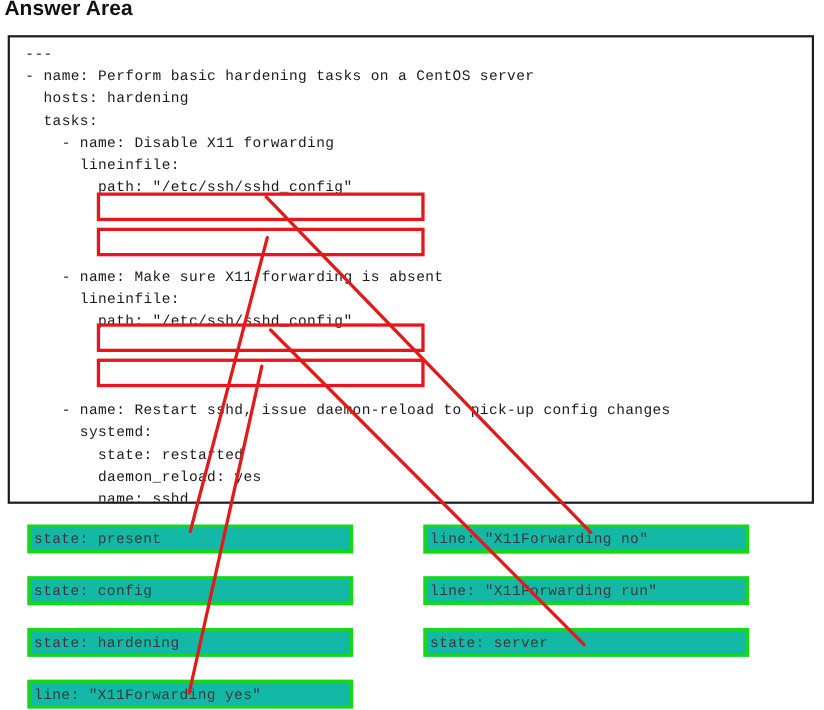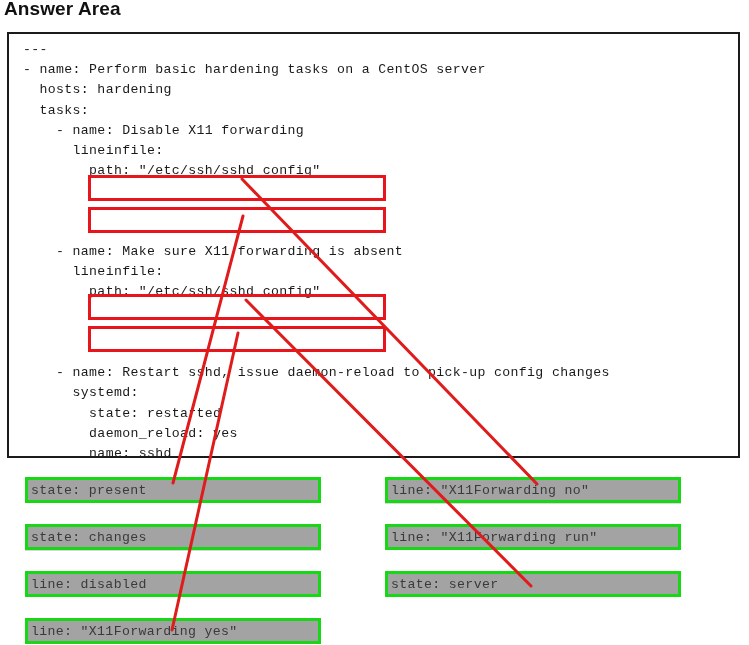--- a/index.html
+++ b/index.html
@@ -63,21 +63,21 @@
   #slot-1 { left: 88px; top: 175px; width: 298px; height: 26px; }
   #slot-2 { left: 88px; top: 207px; width: 298px; height: 26px; }
   #slot-3 { left: 88px; top: 294px; width: 298px; height: 26px; }
   #slot-4 { left: 88px; top: 326px; width: 298px; height: 26px; }
 
   
   .option-tile {
     position: absolute;
     box-sizing: border-box;
     border: 3px solid #17d717;
-    background: #a3a3a3;
+    background: #14b8a6;
     height: 26px;
     width: 296px;
     display: flex;
     align-items: center;
   }
   .option-tile .tile-label {
     font-family: "Liberation Mono", "DejaVu Sans Mono", monospace;
     font-size: 13.2px;
     letter-spacing: 0.35px;
     color: #3a3a3a;
@@ -143,24 +143,24 @@
 <div class="drop-slot" id="slot-3"></div>
 <div class="drop-slot" id="slot-4"></div>
 
 <div class="tile-shadow" style="left:25px; top:549px; width:296px;"></div>
 <div class="tile-shadow" style="left:385px; top:502px; width:296px;"></div>
 
 <div class="option-tile col-left row-1">
   <span class="tile-label">state: present</span>
 </div>
 <div class="option-tile col-left row-2">
-  <span class="tile-label">state: changes</span>
+  <span class="tile-label">state: config</span>
 </div>
 <div class="option-tile col-left row-3">
-  <span class="tile-label">line: disabled</span>
+  <span class="tile-label">state: hardening</span>
 </div>
 <div class="option-tile col-left row-4">
   <span class="tile-label">line: "X11Forwarding yes"</span>
 </div>
 
 <div class="option-tile col-right row-1">
   <span class="tile-label">line: "X11Forwarding no"</span>
 </div>
 <div class="option-tile col-right row-2">
   <span class="tile-label">line: "X11Forwarding run"</span>

